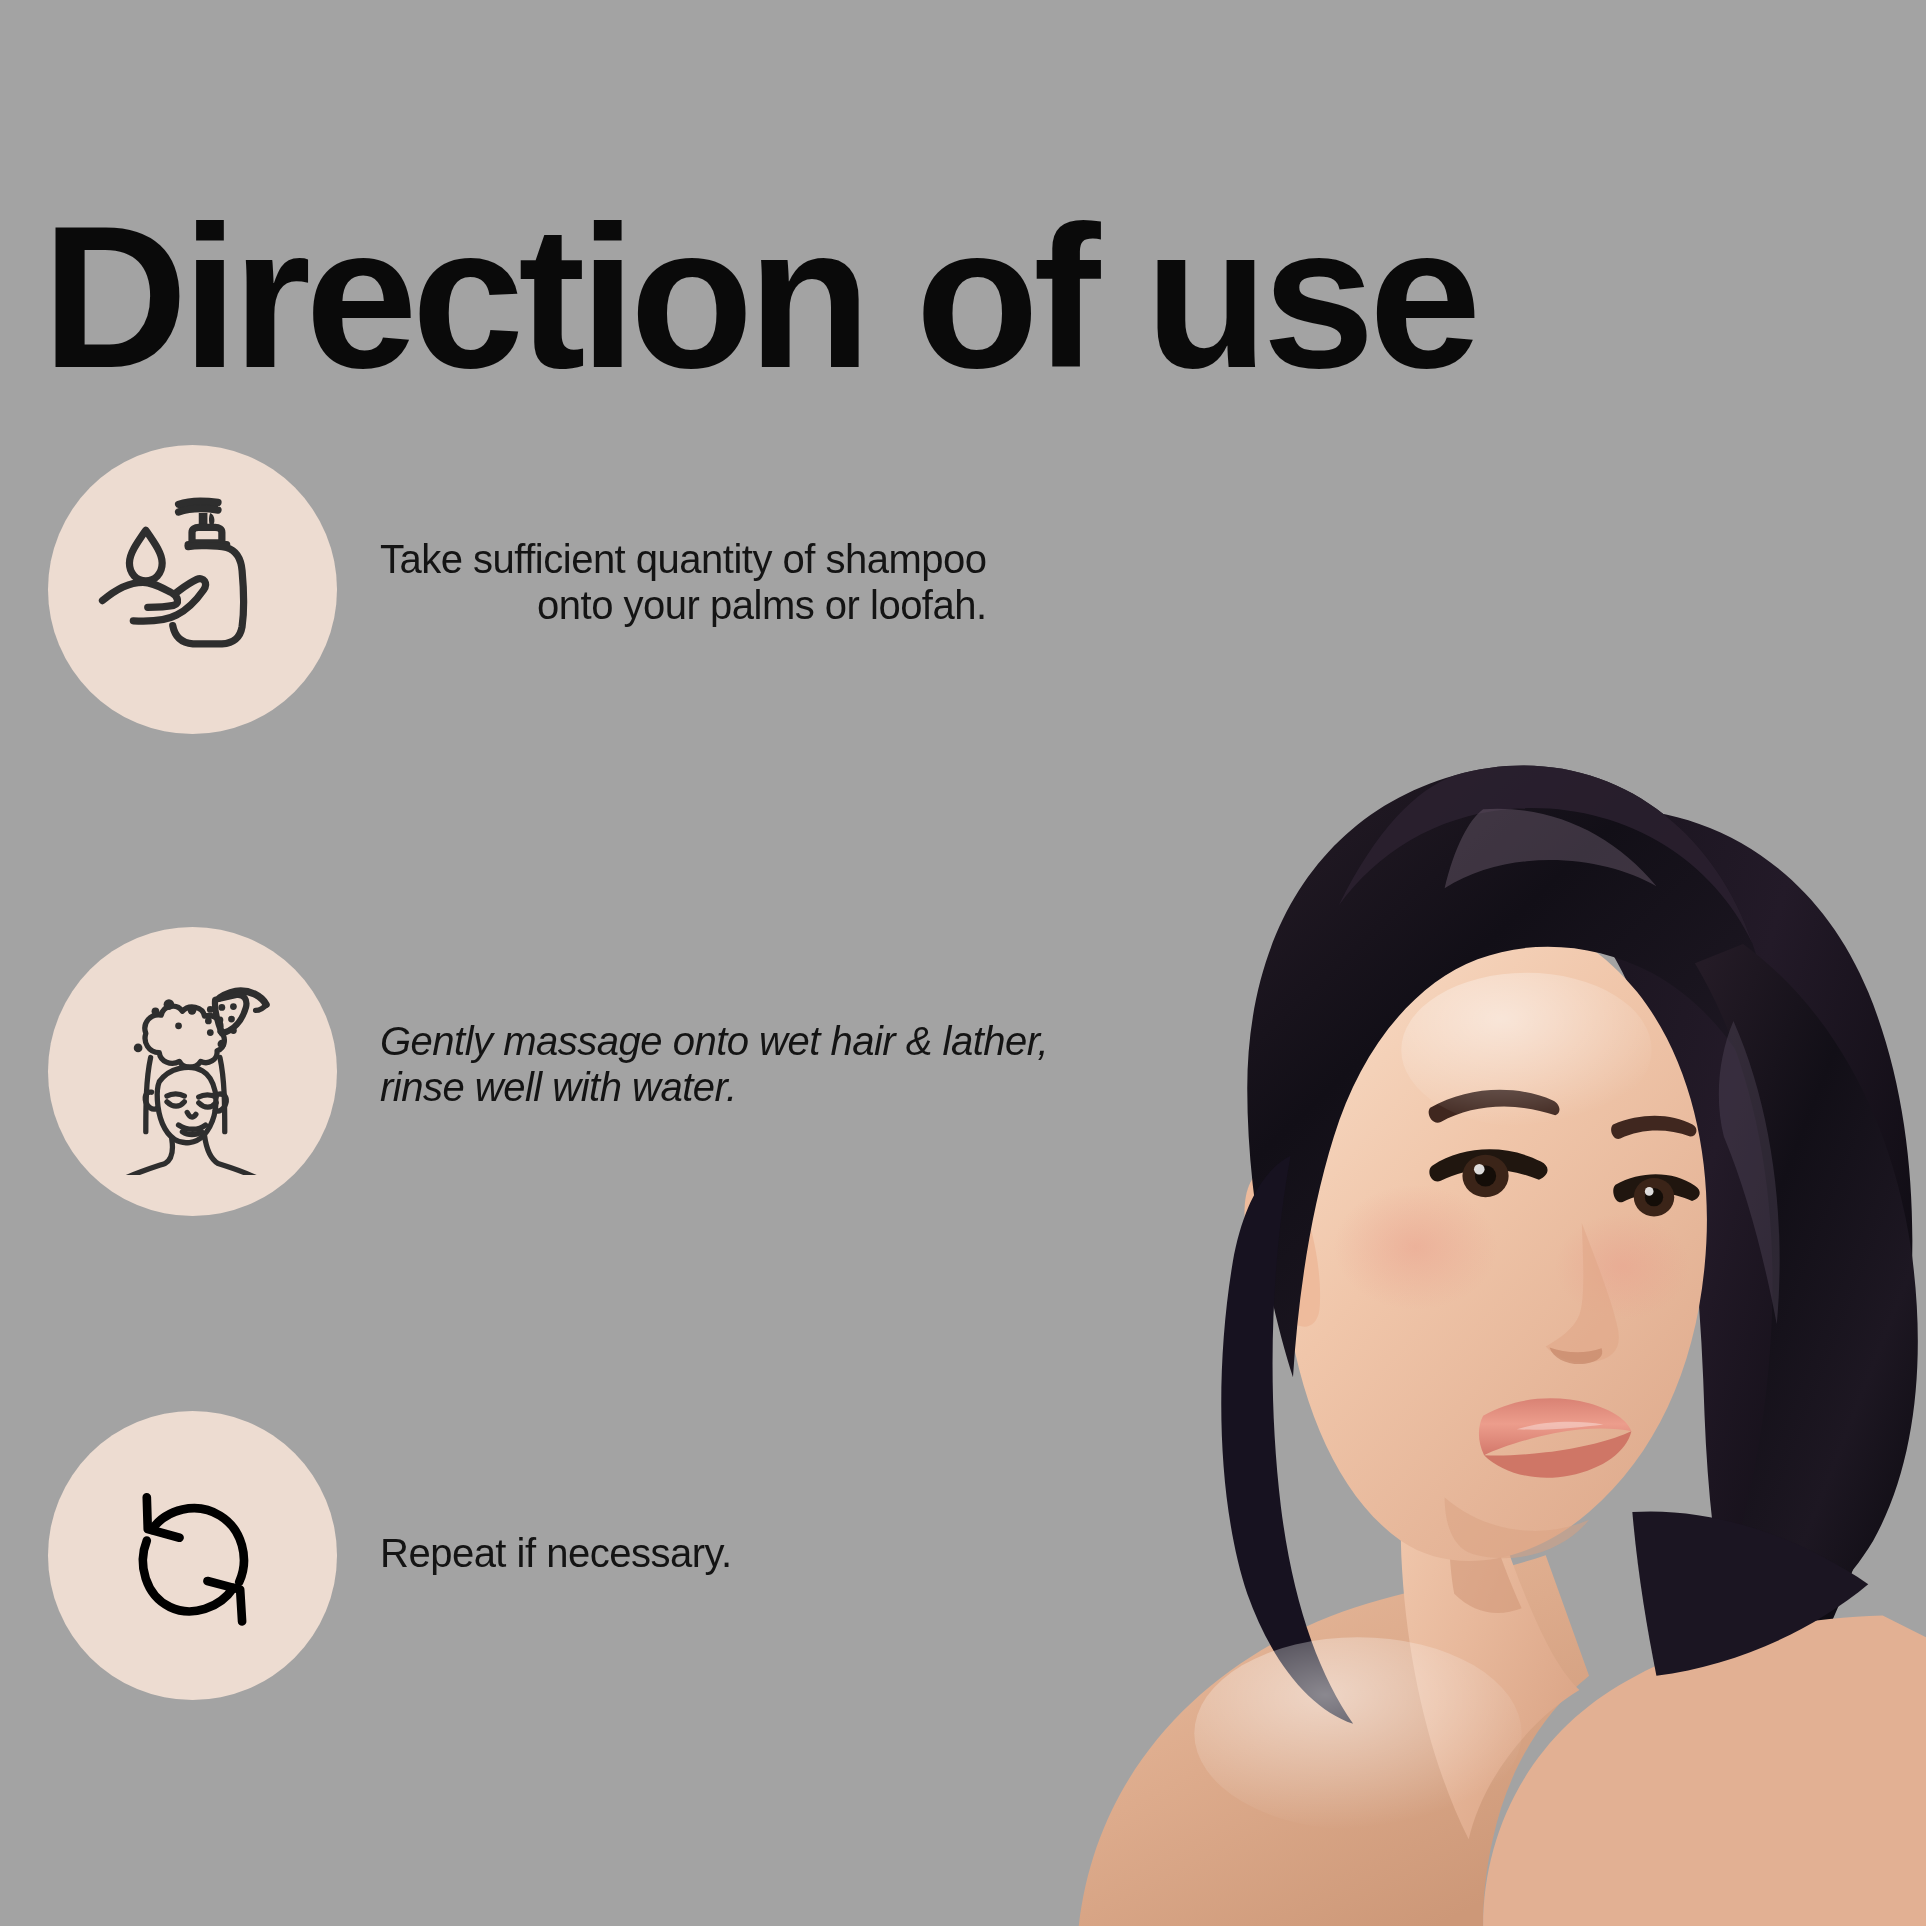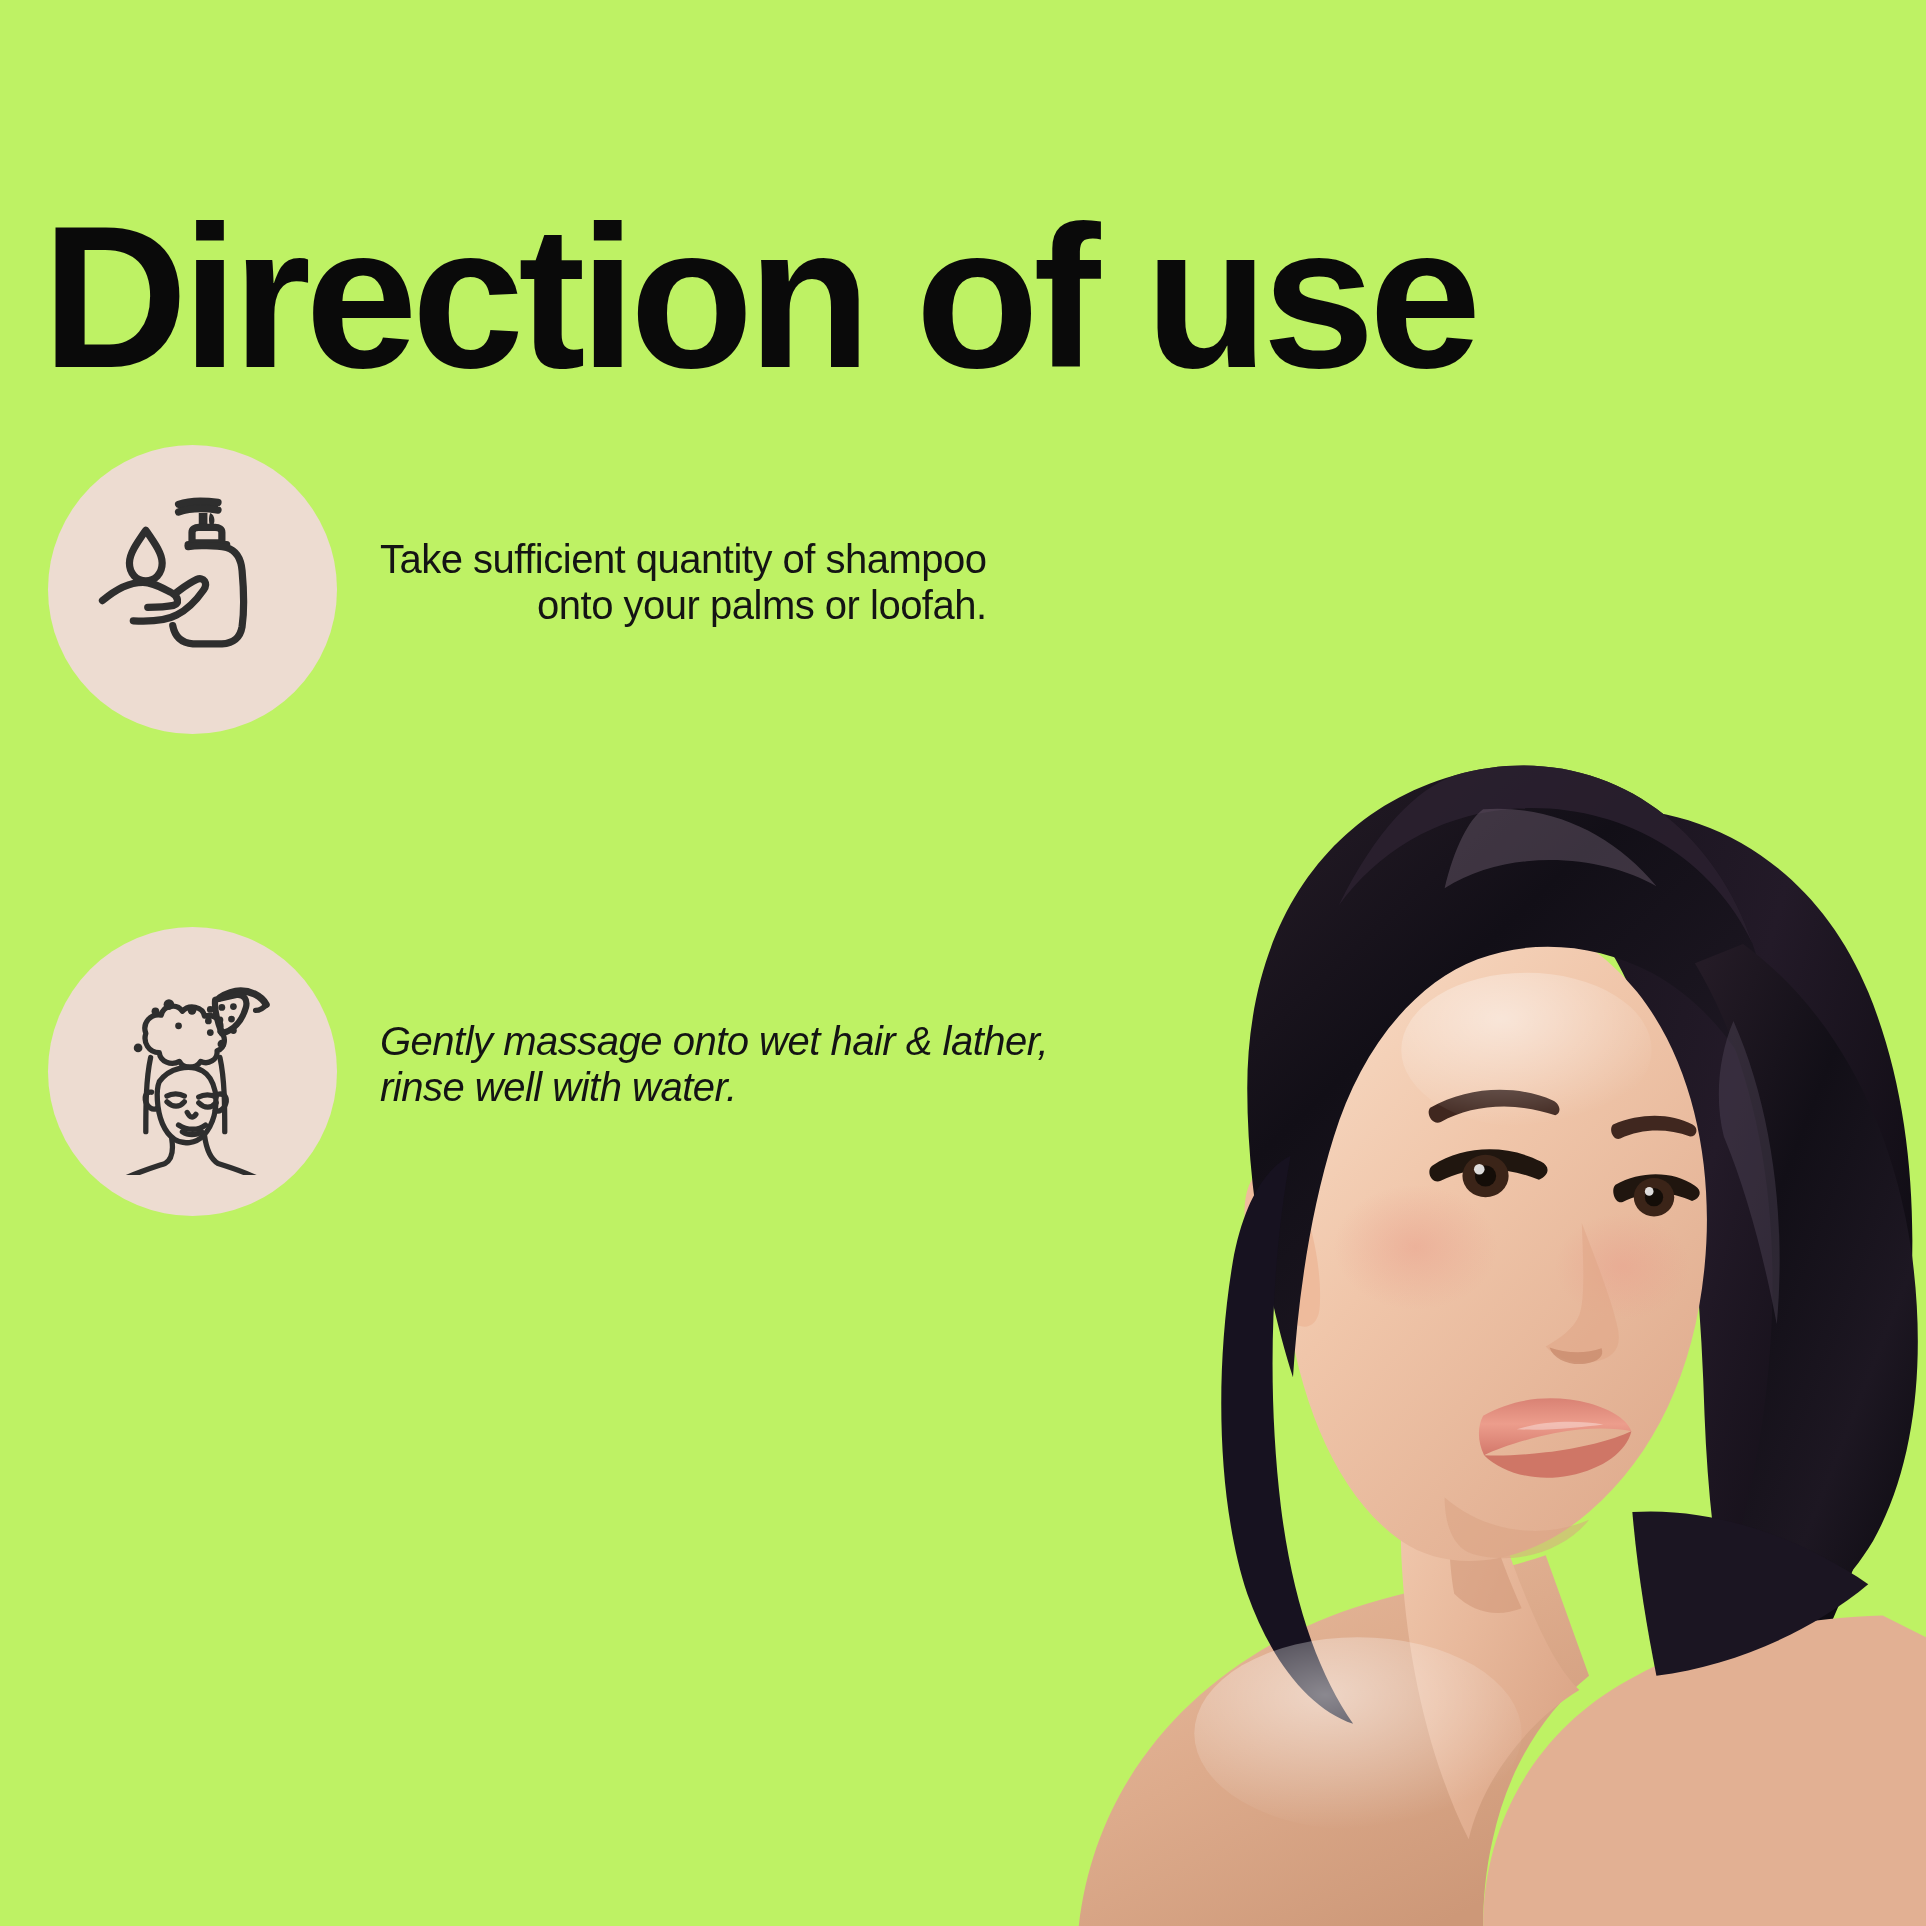--- a/index.html
+++ b/index.html
@@ -1,17 +1,17 @@
 <!DOCTYPE html>
 <html style="font-size:7.7px"><head>
 <meta charset="utf-8">
 <style>
   html,body{margin:0;padding:0;background:#fff;}
   body{width:1926px;height:1926px;overflow:hidden;font-family:"Liberation Sans",sans-serif;}
-  .page{position:relative;width:1926px;height:1926px;background:#bef264;overflow:hidden;}
+  .page{position:relative;width:1926px;height:1926px;background:#a3a3a3;overflow:hidden;}
 
   
   .title{
     position:absolute;left:42px;top:196px;
     font-family:"Liberation Sans",sans-serif;
     font-weight:bold;
     font-size:202px;
     line-height:1;
     letter-spacing:-5.8px;
     color:#0a0a0a;
@@ -280,16 +280,31 @@
           <path d="M194 340 C206 348 222 348 234 340"></path>
 
           <path d="M172 356 C176 382 172 398 158 406 C128 416 96 426 68 440"></path>
           <path d="M240 348 C244 378 252 396 268 406 C300 416 330 426 356 440"></path>
         </svg>
       </div>
       <div class="step-text">Gently massage onto wet hair &amp; lather,
 rinse well with water.</div>
     </div>
 
+    <div class="step step-3">
+      <div class="icon-circle">
+        <svg width="154" height="154" viewBox="0 0 320 320" fill="none" stroke="#000000" stroke-width="18" stroke-linecap="round" stroke-linejoin="round">
+
+          <path d="M74 106 C104 62 168 46 216 76 C262 104 278 166 256 214"></path>
+
+          <path d="M64 38 L66 104 L132 122"></path>
+
+          <path d="M64 128 C44 178 62 242 112 266 C158 288 216 268 244 226"></path>
+
+          <path d="M190 212 L258 230 L262 296"></path>
+        </svg>
+      </div>
+      <div class="step-text">Repeat if necessary.</div>
+    </div>
 
   </div>
 </div>
 
 
 </body></html>

